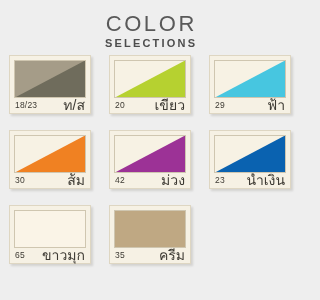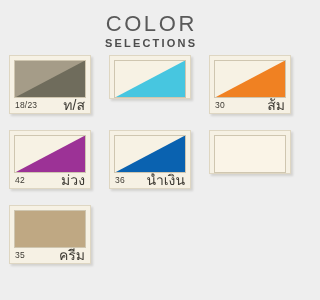--- a/index.html
+++ b/index.html
@@ -124,22 +124,37 @@
         <div class="chip-outline"></div>
       </div>
       <div class="swatch-footer">
         <span class="swatch-code">18/23</span>
         <span class="swatch-name">ท/ส</span>
       </div>
     </div>
     <div class="swatch-card">
       <div class="swatch-chip">
         <div class="chip-base" style="background: rgb(247, 242, 228);"></div>
+        <div class="chip-tri" style="background: rgb(182, 209, 48); clip-path: polygon(0% 100%, 100% 0%, 100% 100%);"></div>
+        <div class="chip-outline"></div>
+      </div>
+      <div class="swatch-footer">
+        <span class="swatch-code">20</span>
+        <span class="swatch-name">เขียว</span>
+      </div>
+    </div>
+    <div class="swatch-card">
+      <div class="swatch-chip">
+        <div class="chip-base" style="background: rgb(247, 242, 228);"></div>
         <div class="chip-tri" style="background: rgb(71, 198, 224); clip-path: polygon(0% 100%, 100% 0%, 100% 100%);"></div>
         <div class="chip-outline"></div>
+      </div>
+      <div class="swatch-footer">
+        <span class="swatch-code">29</span>
+        <span class="swatch-name">ฟ้า</span>
       </div>
     </div>
     <div class="swatch-card">
       <div class="swatch-chip">
         <div class="chip-base" style="background: rgb(247, 242, 228);"></div>
         <div class="chip-tri" style="background: rgb(240, 129, 34); clip-path: polygon(0% 100%, 100% 0%, 100% 100%);"></div>
         <div class="chip-outline"></div>
       </div>
       <div class="swatch-footer">
         <span class="swatch-code">30</span>
@@ -157,28 +172,32 @@
         <span class="swatch-name">ม่วง</span>
       </div>
     </div>
     <div class="swatch-card">
       <div class="swatch-chip">
         <div class="chip-base" style="background: rgb(247, 242, 228);"></div>
         <div class="chip-tri" style="background: rgb(10, 98, 176); clip-path: polygon(0% 100%, 100% 0%, 100% 100%);"></div>
         <div class="chip-outline"></div>
       </div>
       <div class="swatch-footer">
-        <span class="swatch-code">36</span>
+        <span class="swatch-code">23</span>
         <span class="swatch-name">น้ำเงิน</span>
       </div>
     </div>
     <div class="swatch-card">
       <div class="swatch-chip">
         <div class="chip-base" style="background: rgb(250, 244, 231);"></div>
         <div class="chip-outline"></div>
+      </div>
+      <div class="swatch-footer">
+        <span class="swatch-code">65</span>
+        <span class="swatch-name">ขาวมุก</span>
       </div>
     </div>
     <div class="swatch-card">
       <div class="swatch-chip">
         <div class="chip-base" style="background: rgb(191, 168, 131);"></div>
         <div class="chip-outline"></div>
       </div>
       <div class="swatch-footer">
         <span class="swatch-code">35</span>
         <span class="swatch-name">ครีม</span>

